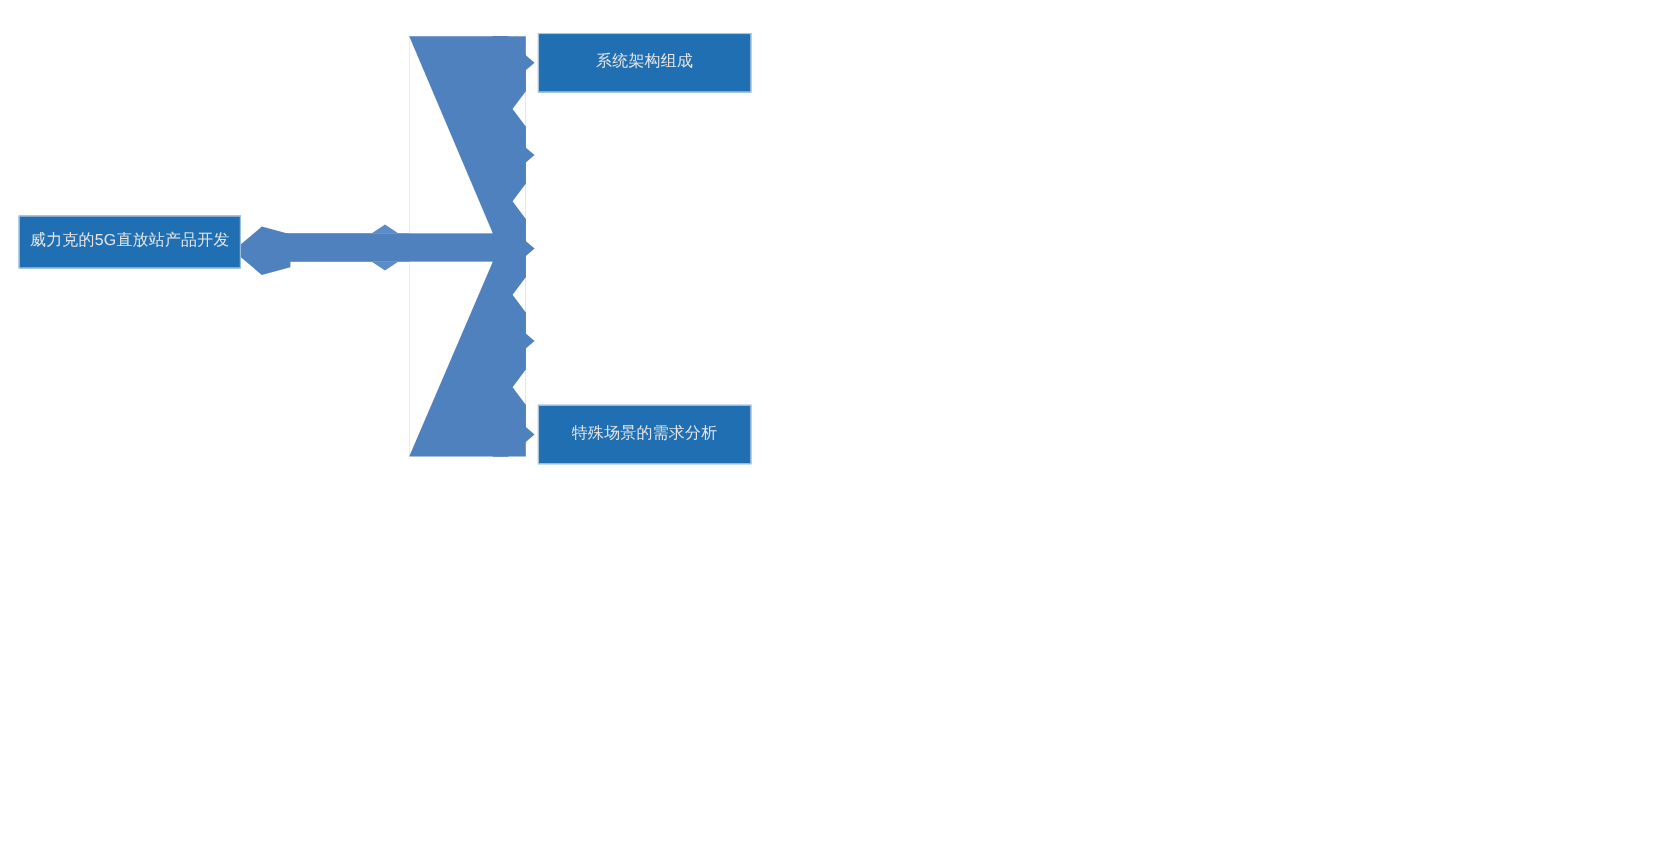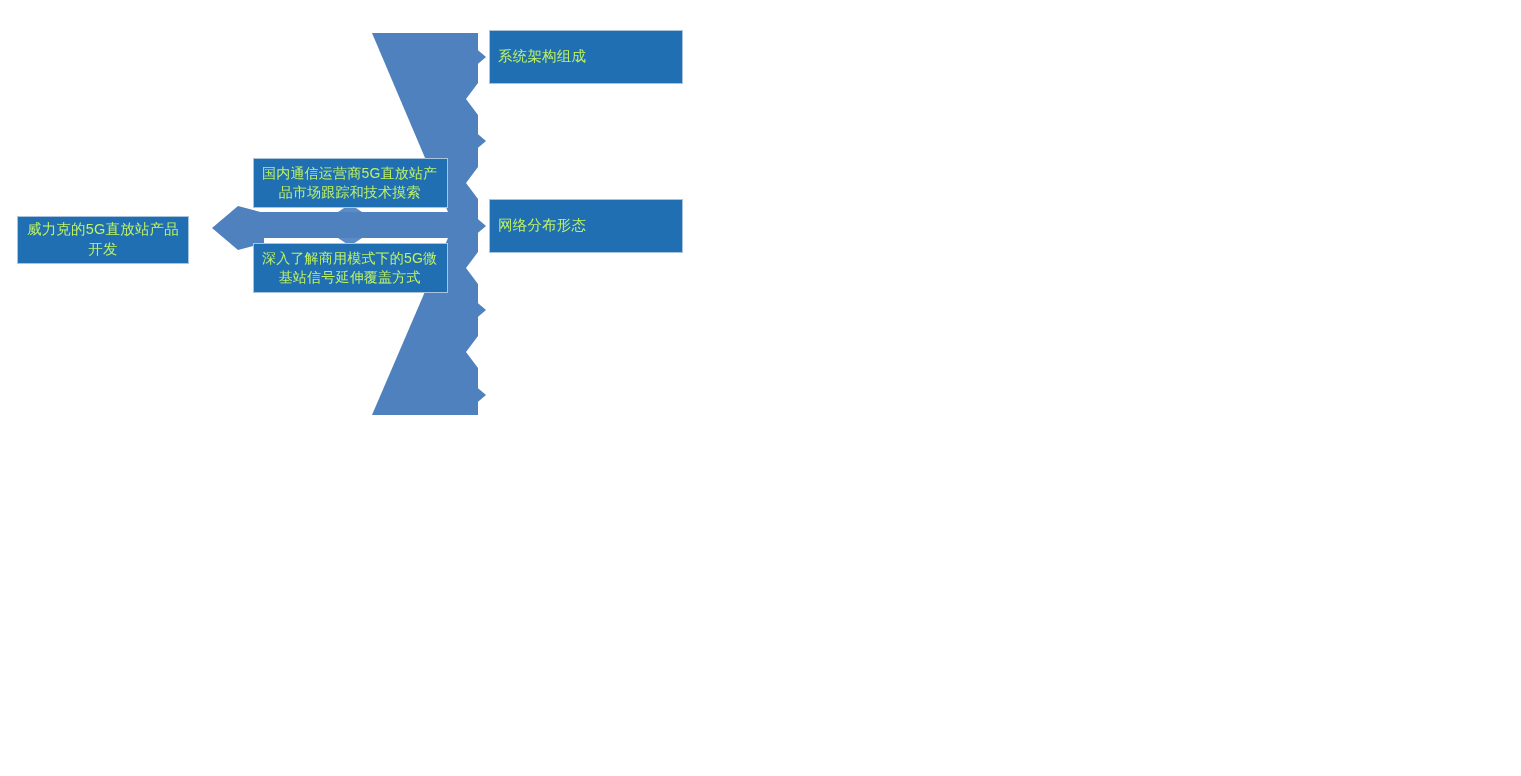--- a/index.html
+++ b/index.html
@@ -27,38 +27,38 @@
     top: 0;
     width: 1521px;
     height: 776px;
     pointer-events: none;
   }
   .node {
     position: absolute;
     box-sizing: border-box;
     background: #1F6FB2;
     border: 1px solid #A9C4DC;
-    color: #bef264;
+    color: #e5e5e5;
     display: flex;
     align-items: center;
-    justify-content: flex-start;
+    justify-content: center;
     text-align: center;
     line-height: 1.35;
     letter-spacing: 0.2px;
     z-index: 5;
   }
   .node-text {
     display: block;
     padding: 0 8px;
     white-space: pre-line;
   }
   .node.root {
     left: 17px;
-    top: 216px;
-    width: 172px;
+    top: 196px;
+    width: 202px;
     height: 48px;
     font-size: 14.5px;
   }
   .node.mid-1 {
     left: 253px;
     top: 158px;
     width: 195px;
     height: 50px;
     font-size: 14px;
   }
@@ -114,34 +114,26 @@
     <polygon fill="#FFFFFF" points="478,83 466,99 478,115"></polygon>
     <polygon fill="#FFFFFF" points="478,167 466,183 478,199"></polygon>
     <polygon fill="#FFFFFF" points="478,252 466,268 478,284"></polygon>
     <polygon fill="#FFFFFF" points="478,336 466,352 478,368"></polygon>
   </svg>
 
   <div class="node root">
     <span class="node-text">威力克的5G直放站产品开发</span>
   </div>
 
-  <div class="node mid-1">
-    <span class="node-text">国内通信运营商5G直放站产
-品市场跟踪和技术摸索</span>
-  </div>
 
-  <div class="node mid-2">
-    <span class="node-text">深入了解商用模式下的5G微
-基站信号延伸覆盖方式</span>
-  </div>
 
   <div class="node leaf leaf-1">
     <span class="node-text">系统架构组成</span>
   </div>
 
 
-  <div class="node leaf leaf-3">
-    <span class="node-text">网络分布形态</span>
-  </div>
 
 
+  <div class="node leaf leaf-5">
+    <span class="node-text">特殊场景的需求分析</span>
+  </div>
 
 </div>
 
 </body></html>

